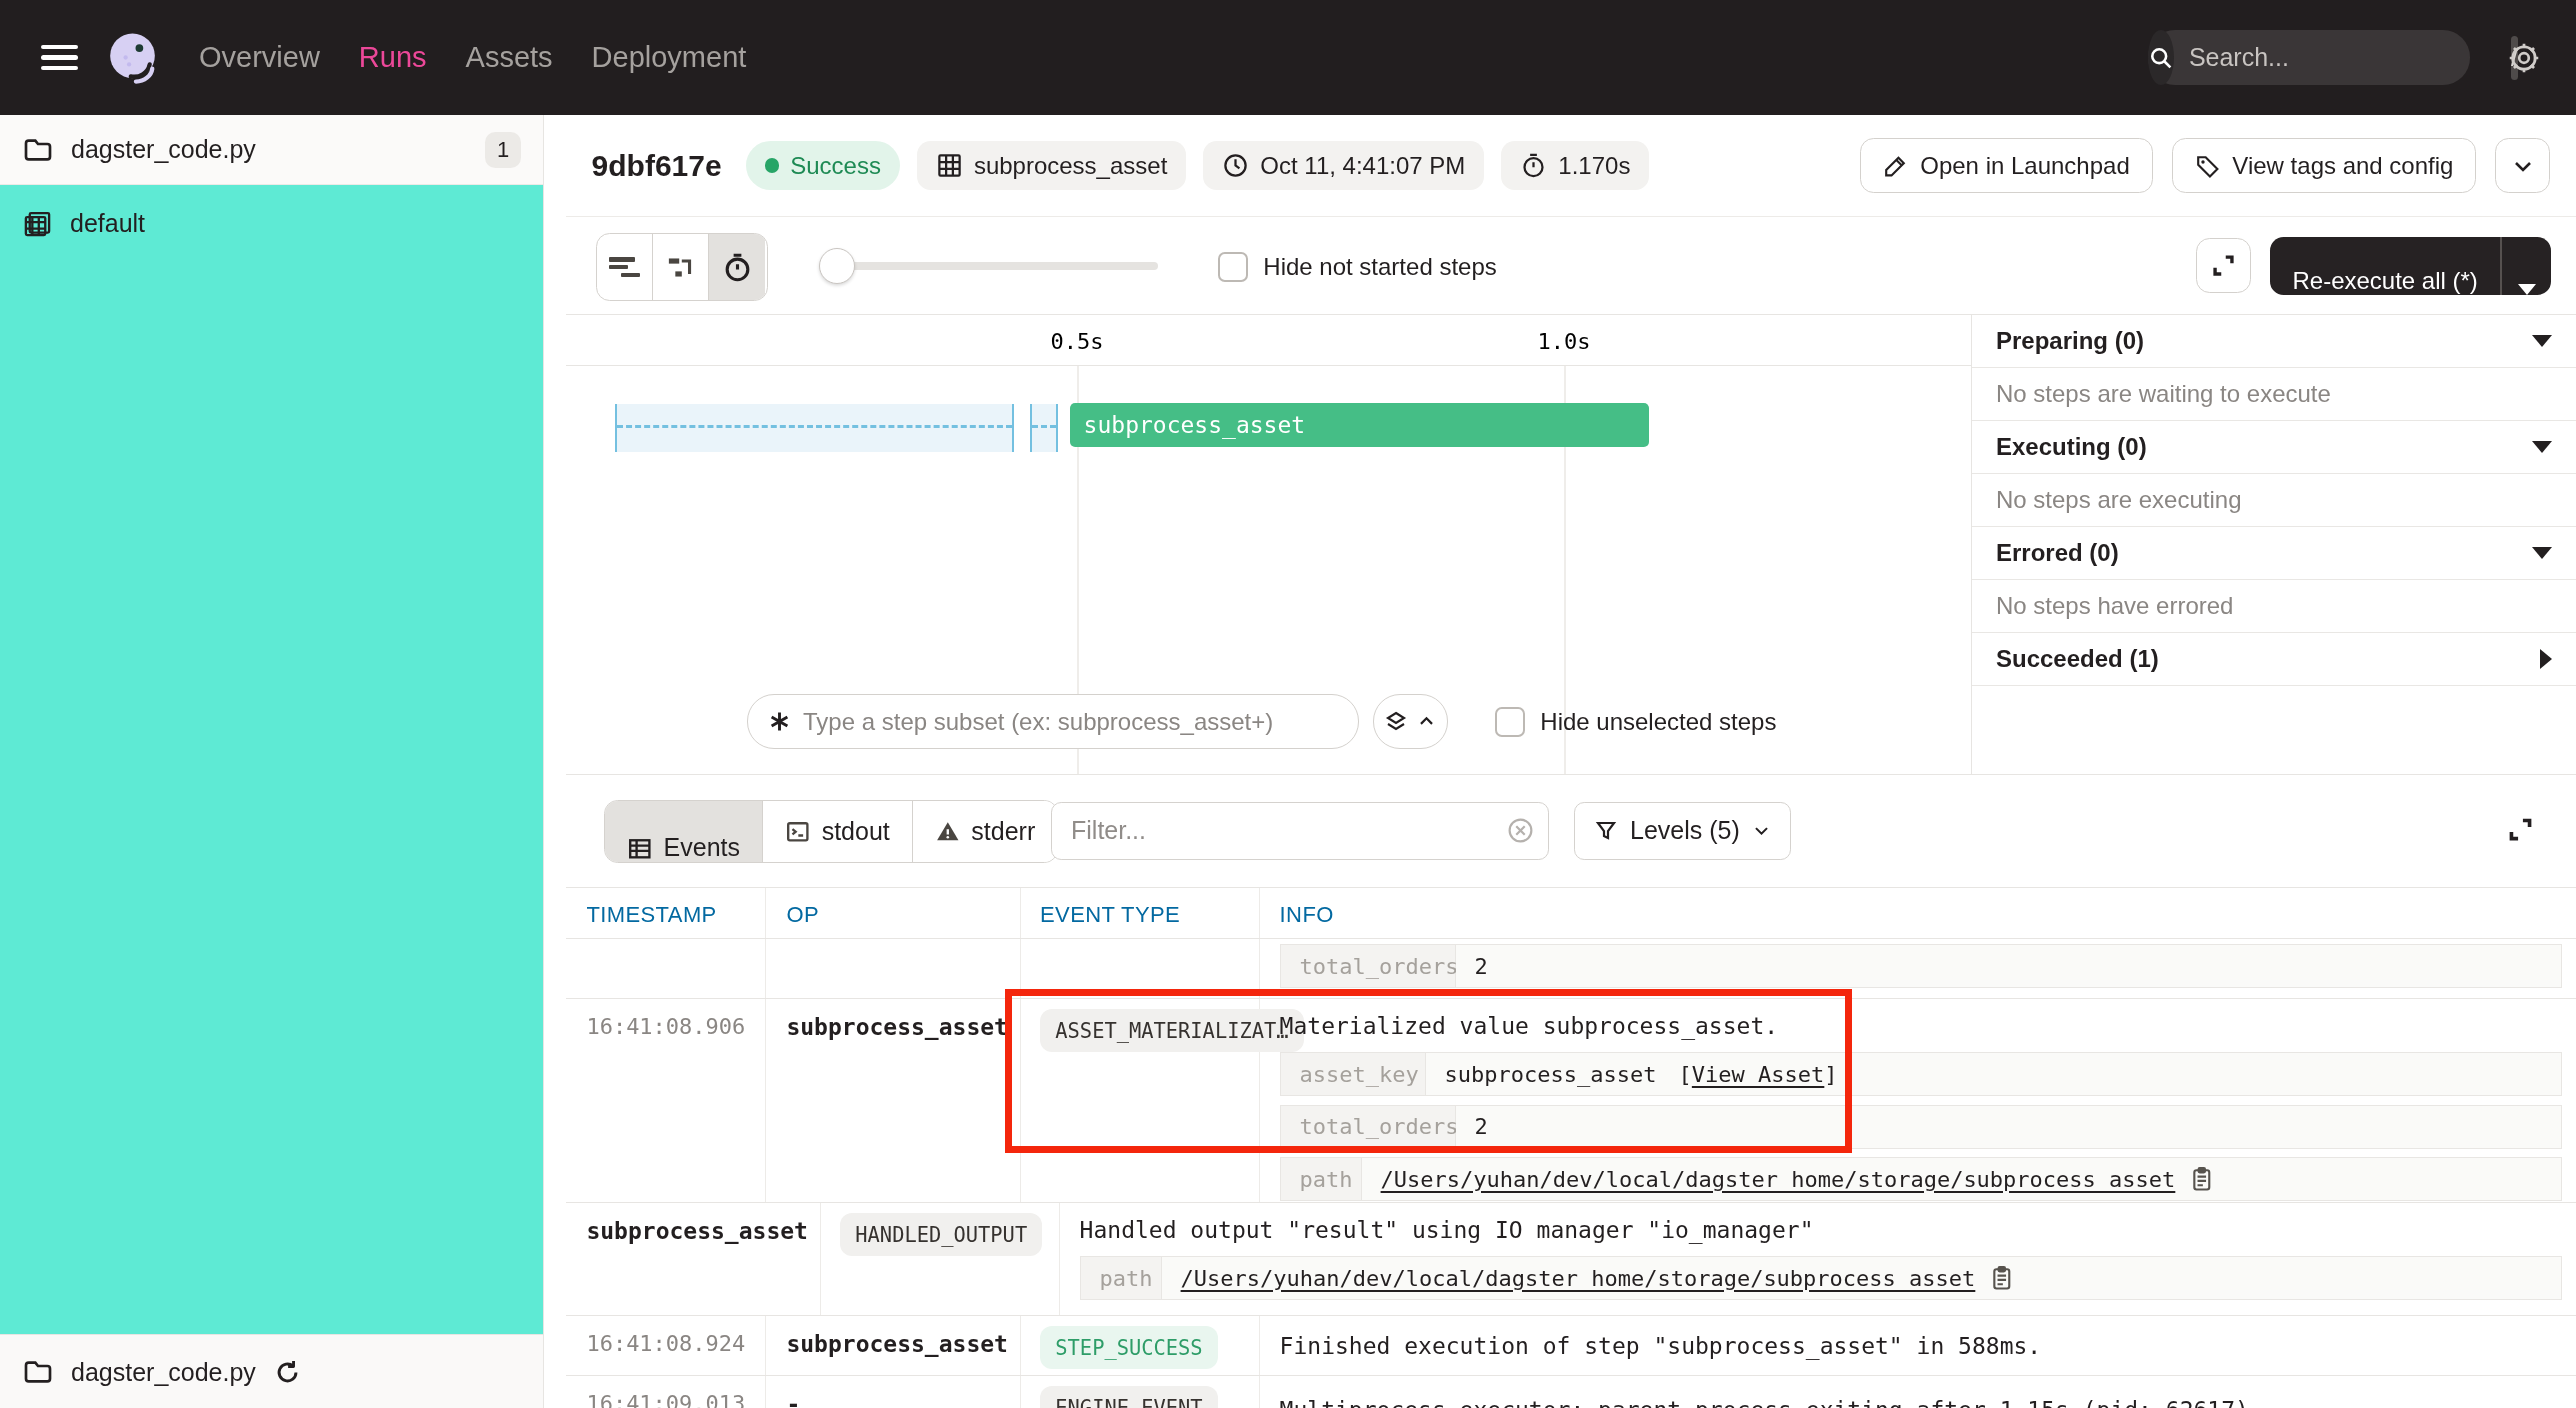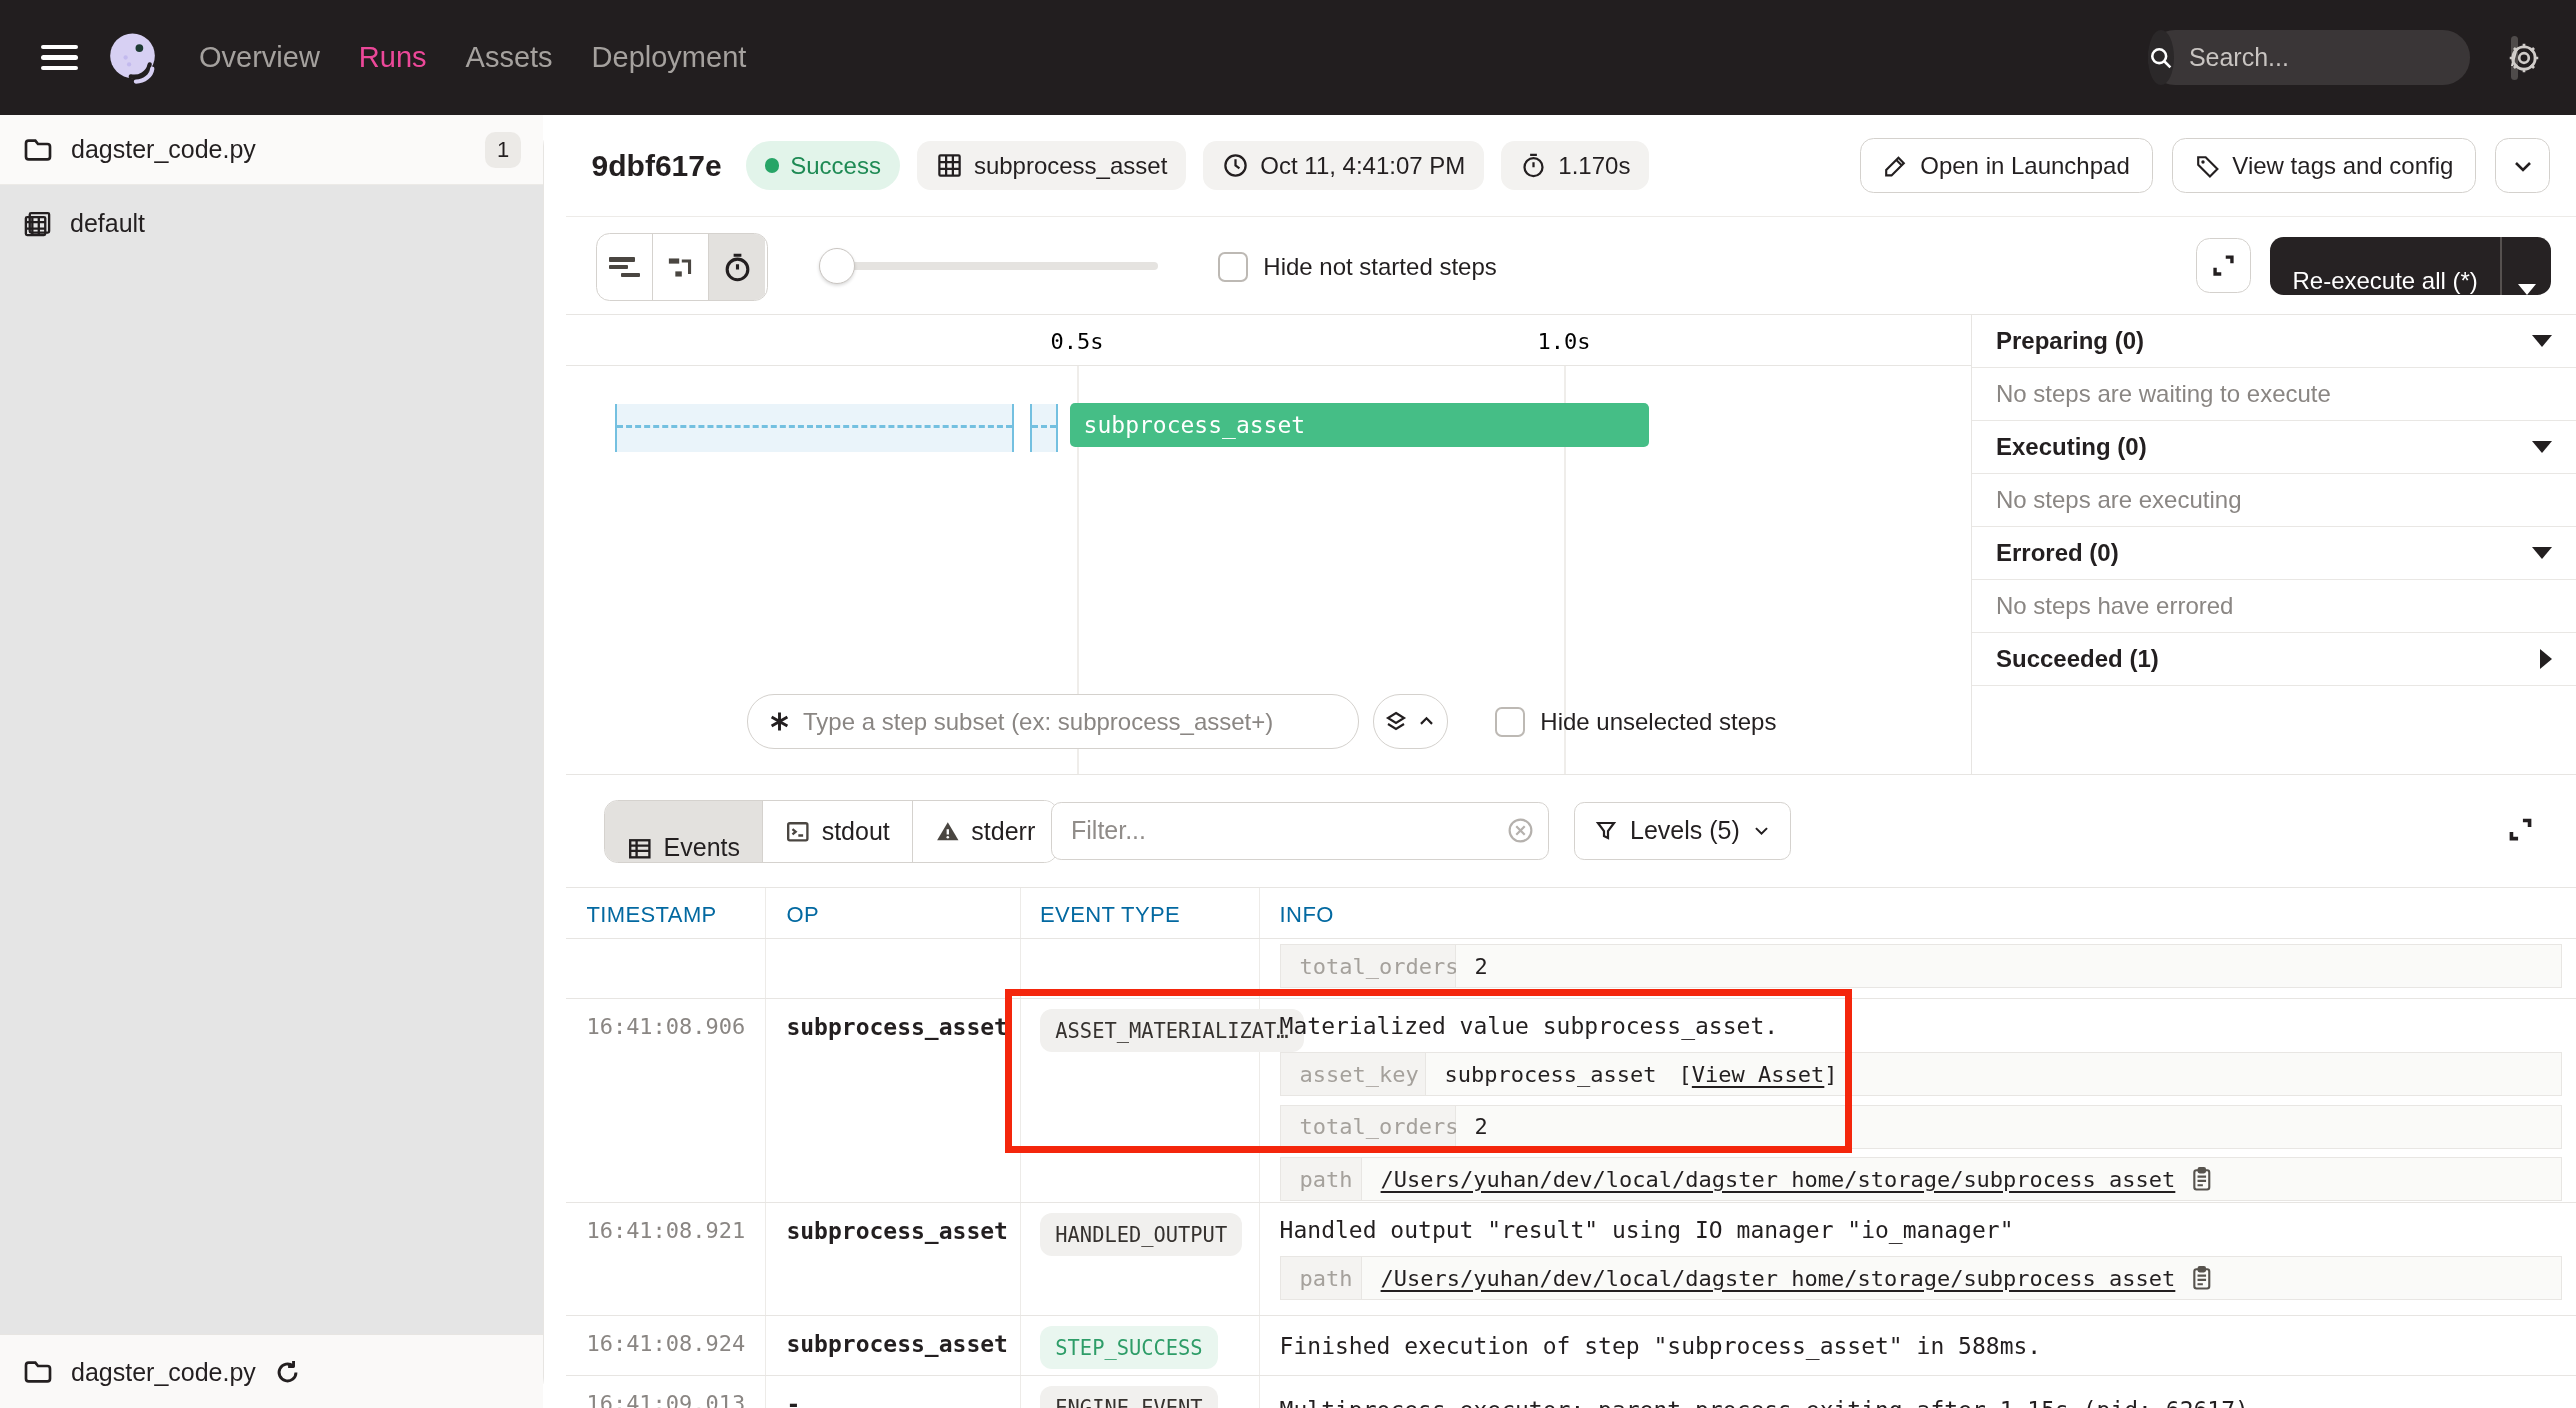--- a/index.html
+++ b/index.html
@@ -23,21 +23,21 @@
     display:flex; align-items:center; justify-content:center; }
   .searchpill input { flex:1; background:transparent; border:none; outline:none;
     font-size:25px; color:#E8E5E2; padding-left:15.3px; font-family:inherit; }
   .searchpill input::placeholder { color:#C8C4C1; }
   .slashkey { width:39px; height:44px; background:#4F4B4A; border-radius:7.7px; color:#DCD9D6;
     font-size:24px; display:flex; align-items:center; justify-content:center; margin-right:8.5px; }
   .gear { margin-left:36px; }
 
   
   #sidebar { position:absolute; left:0; top:115px; width:544px; height:1294px;
-    background:#e5e5e5; border-right:0.9px solid #E7E5E2;border-radius:32px; }
+    background:#5eead4; border-right:0.9px solid #E7E5E2; }
   .side-row { display:flex; align-items:center; gap:17px; padding:0 22px; font-size:25px; }
   .side-repo { height:70px; background:#FBFAF9; border-bottom:0.9px solid #ECEAE7; cursor:pointer; }
   .side-count { margin-left:auto; min-width:36px; height:36px; background:#ECEAE7; border-radius:10.2px;
     display:flex; align-items:center; justify-content:center; font-size:22px; color:#231F20; }
   .side-job { height:66px; margin-top:5.1px; cursor:pointer; }
   .side-footer { position:absolute; left:0; bottom:0; width:100%; height:75px;
     border-top:0.9px solid #E7E5E2; background:#FAF9F8; cursor:pointer; }
 
   
   #main { position:absolute; left:566px; top:115px; width:2010px; height:1294px; background:#fff; }
@@ -498,21 +498,20 @@
                     <rect x="9" y="2" width="6" height="4" rx="1" fill="#57534E"></rect>
                   <path d="M8 10h8M8 14h8M8 18h5"></path>
                 </svg>
               </div>
             </div>
           </div>
         </div>
       </div>
 
       <div class="erow" style="height:113px">
-        <div class="cts"><span class="ts mono">16:41:08.921</span></div>
         <div class="cop"><span class="op mono">subprocess_asset</span></div>
         <div class="ctype"><span class="badge mono">HANDLED_OUTPUT</span></div>
         <div class="cinfo">
           <div class="msg mono">Handled output "result" using IO manager "io_manager"</div>
           <div class="metastack">
             <div class="meta mono">
               <div class="k" style="width:81px">path</div>
               <div class="v">
                 <a class="ulink">/Users/yuhan/dev/local/dagster_home/storage/subprocess_asset</a>
                 <svg width="25.6" height="25.6" viewBox="0 0 24 24" fill="none" stroke="#57534E" stroke-width="2">

